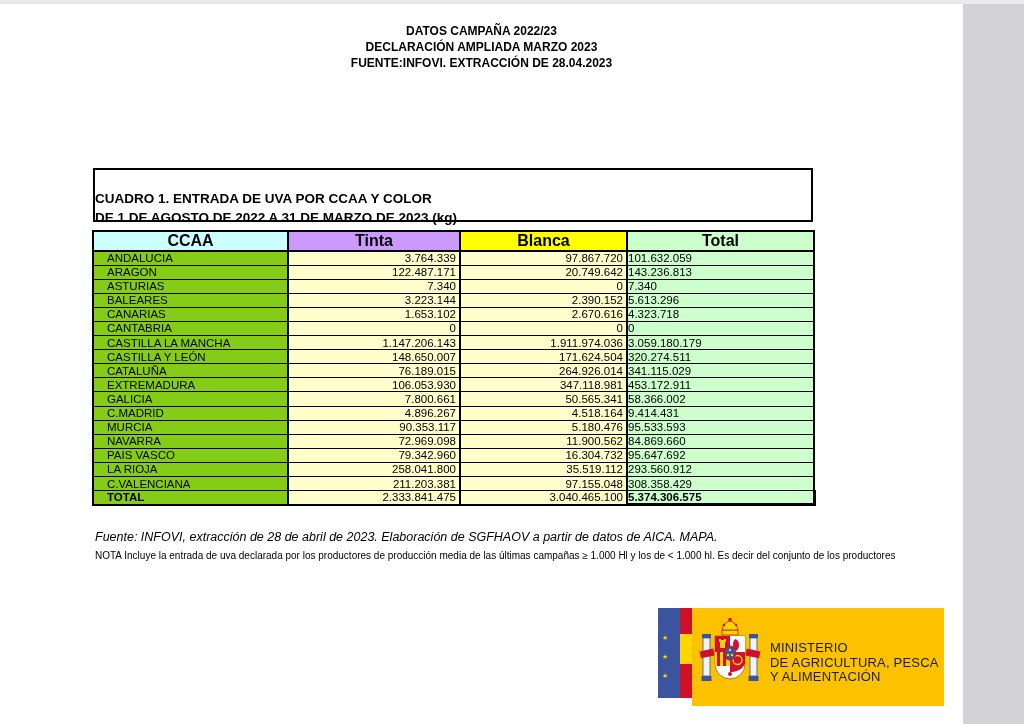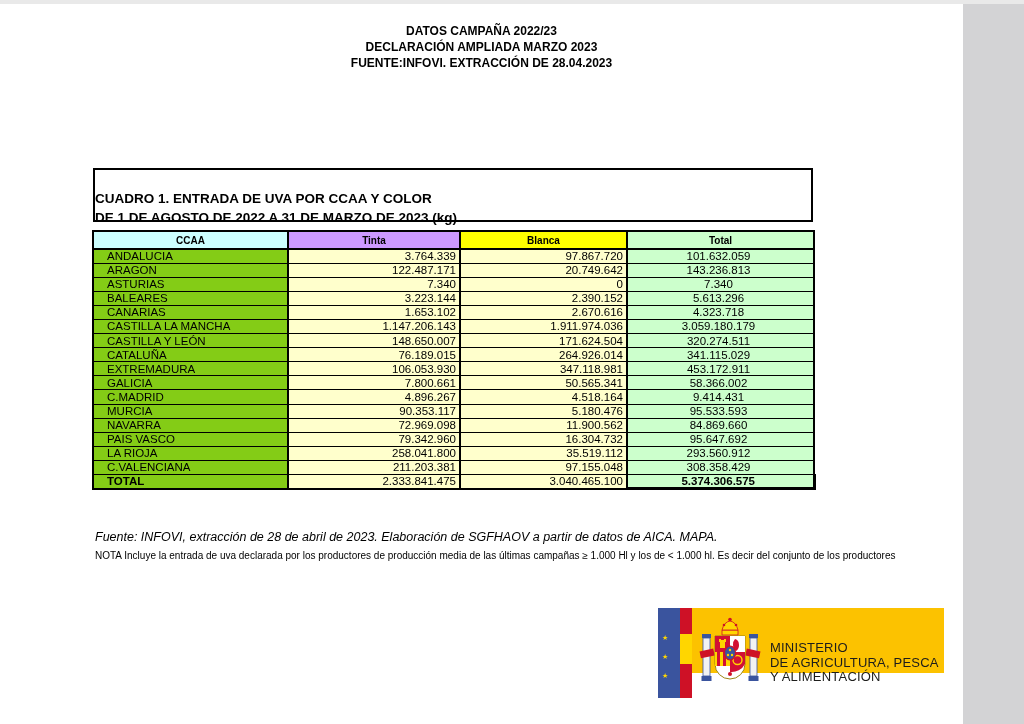--- a/index.html
+++ b/index.html
@@ -36,51 +36,51 @@
     position: absolute; left: 92px; top: 230px; width: 721px;
     border-collapse: collapse; table-layout: fixed;
     font-size: 11.5px;
   }
   #grape-table col.c-ccaa   { width: 195px; }
   #grape-table col.c-tinta  { width: 172px; }
   #grape-table col.c-blanca { width: 167px; }
   #grape-table col.c-total  { width: 187px; }
   #grape-table { border: 2px solid #000; }
   #grape-table th {
-    height: 18px; font-size: 10px; font-weight: bold; text-align: center;
+    height: 18px; font-size: 16px; font-weight: bold; text-align: center;
     border-bottom: 2px solid #000;
   }
   #grape-table th, #grape-table td { border-left: 2px solid #000; }
   #grape-table th:first-child, #grape-table td:first-child { border-left: none; }
   #grape-table td {
     height: 14.1px; line-height: 1.05; border-top: 1px solid #000;
     white-space: nowrap; overflow: hidden;
   }
   .h-ccaa   { background: #ccffff; }
   .h-tinta  { background: #cc99ff; }
   .h-blanca { background: #ffff00; }
   .h-total  { background: #ccffcc; }
   td.name   { background: #84cc16; text-align: left; padding-left: 13px; }
   td.num    { background: #ffffcc; text-align: right; padding-right: 3px; }
-  td.tot    { background: #ccffcc; text-align: center; padding-right: 4px; }
+  td.tot    { background: #ccffcc; text-align: left; padding-right: 4px; }
   tr.total-row td { border-top: 2px solid #000; font-size: 11.5px; height: 15px; }
   tr.total-row td.name { font-weight: bold; }
   tr.total-row td.grand { font-weight: bold; border: 3px solid #000; }
   
   #fuente-note {
     position: absolute; left: 95px; top: 530px; width: 740px;
     font-size: 12.5px; font-style: italic;
   }
   #nota-note {
     position: absolute; left: 95px; top: 548px; width: 874px;
     font-size: 10px; line-height: 15px;
   }
   
   #logo {
-    position: absolute; left: 658px; top: 608px; width: 286px; height: 65px;
+    position: absolute; left: 658px; top: 608px; width: 286px; height: 98px;
     display: flex;
   }
   .eu-strip {
     width: 22px; height: 90px; background: #3a549e; position: relative;
   }
   .eu-star {
     position: absolute; left: 4px; color: #ffd700; font-size: 7px; line-height: 7px;
   }
   .flag-strip { width: 12px; height: 90px; display: flex; flex-direction: column; }
   .flag-strip .f-red1 { height: 26px; background: #ce1126; }
@@ -152,20 +152,26 @@
         <td class="num">2.390.152</td>
         <td class="tot">5.613.296</td>
       </tr>
       <tr>
         <td class="name">CANARIAS</td>
         <td class="num">1.653.102</td>
         <td class="num">2.670.616</td>
         <td class="tot">4.323.718</td>
       </tr>
       <tr>
+        <td class="name">CANTABRIA</td>
+        <td class="num">0</td>
+        <td class="num">0</td>
+        <td class="tot">0</td>
+      </tr>
+      <tr>
         <td class="name">CASTILLA LA MANCHA</td>
         <td class="num">1.147.206.143</td>
         <td class="num">1.911.974.036</td>
         <td class="tot">3.059.180.179</td>
       </tr>
       <tr>
         <td class="name">CASTILLA Y LEÓN</td>
         <td class="num">148.650.007</td>
         <td class="num">171.624.504</td>
         <td class="tot">320.274.511</td>

